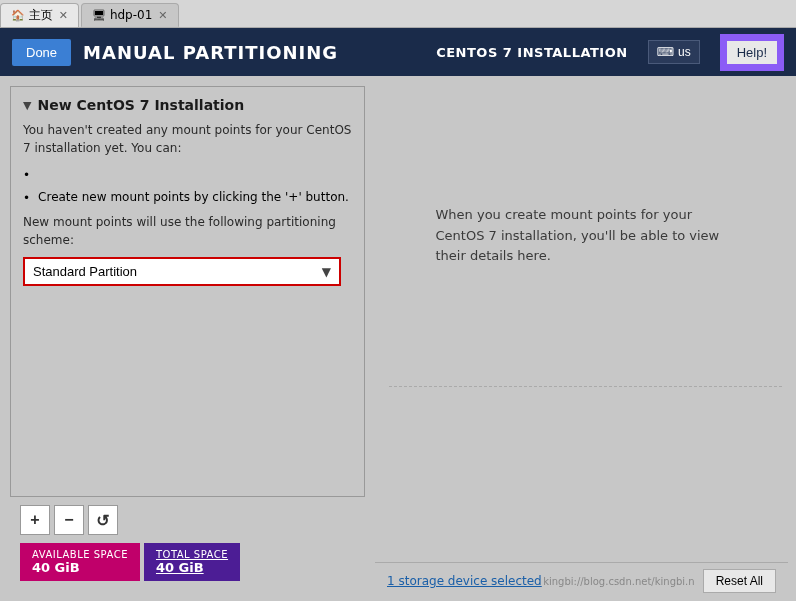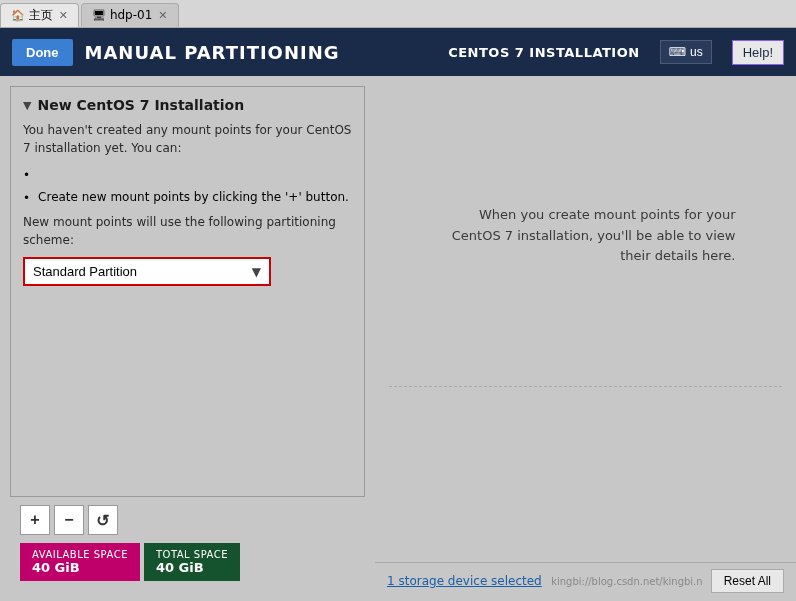--- a/index.html
+++ b/index.html
@@ -73,39 +73,39 @@
       font-weight: bold;
       color: white;
       letter-spacing: 0.5px;
     }
     .done-btn {
       background: #3b7fd4;
       color: white;
       border: none;
       padding: 6px 14px;
       font-size: 13px;
-      font-weight: bold;
+      font-weight: normal;
       cursor: pointer;
       border-radius: 2px;
     }
     .keyboard-btn {
       background: #2a3a5a;
       color: white;
       border: 1px solid #4a5a7a;
       padding: 4px 8px;
       font-size: 12px;
       cursor: pointer;
       display: flex;
       align-items: center;
       gap: 4px;
     }
     .help-btn {
       background: #e8e8e8;
       color: #1a2b4a;
-      border: 1px solid #8b5cf6;
+      border: 7px solid #8b5cf6;
       padding: 4px 10px;
       font-size: 13px;
       cursor: pointer;
     }
 
     
     .main {
       display: flex;
       height: calc(601px - 28px - 48px - 2px);
       background: #c7c7c7;
@@ -163,21 +163,21 @@
       line-height: 1.5;
       margin-bottom: 8px;
     }
 
     .dropdown-wrapper {
       border: 2px solid #cc0000;
       display: inline-block;
       margin-bottom: 10px;
     }
     .dropdown-select {
-      width: 244px;
+      width: 314px;
       padding: 5px 8px;
       font-size: 13px;
       background: white;
       border: none;
       outline: none;
       cursor: pointer;
       appearance: none;
       -webkit-appearance: none;
     }
     .dropdown-container {
@@ -224,21 +224,22 @@
     }
     .badge {
       padding: 6px 12px;
       color: white;
       font-size: 11px;
     }
     .badge-available {
       background: #c0006a;
     }
     .badge-total {
-      background: #14532d;
+      background: #4c1d95;
+      text-decoration: underline;
     }
     .badge-label {
       font-size: 10px;
       font-weight: normal;
       letter-spacing: 0.5px;
       text-transform: uppercase;
     }
     .badge-value {
       font-size: 13px;
       font-weight: bold;
@@ -251,41 +252,41 @@
       flex-direction: column;
       padding: 10px 14px;
       position: relative;
     }
 
     .right-info {
       display: flex;
       align-items: center;
       justify-content: center;
       height: 300px;
-      text-align: right;
+      text-align: left;
     }
     .right-info-text {
       font-size: 13px;
       color: #3a3a3a;
       max-width: 300px;
       line-height: 1.6;
     }
 
     .dashed-divider {
       border: none;
       border-top: 1px dashed #aaa;
       margin: 0 0 8px 0;
     }
 
     
     .status-bar {
       position: absolute;
       bottom: 0;
       left: 0;
-      right: 0;
+      right: 8px;
       background: #c7c7c7;
       border-top: 1px solid #aaa;
       padding: 6px 12px;
       display: flex;
       align-items: center;
       justify-content: space-between;
     }
     .storage-link {
       color: #1a5fa8;
       text-decoration: underline;

